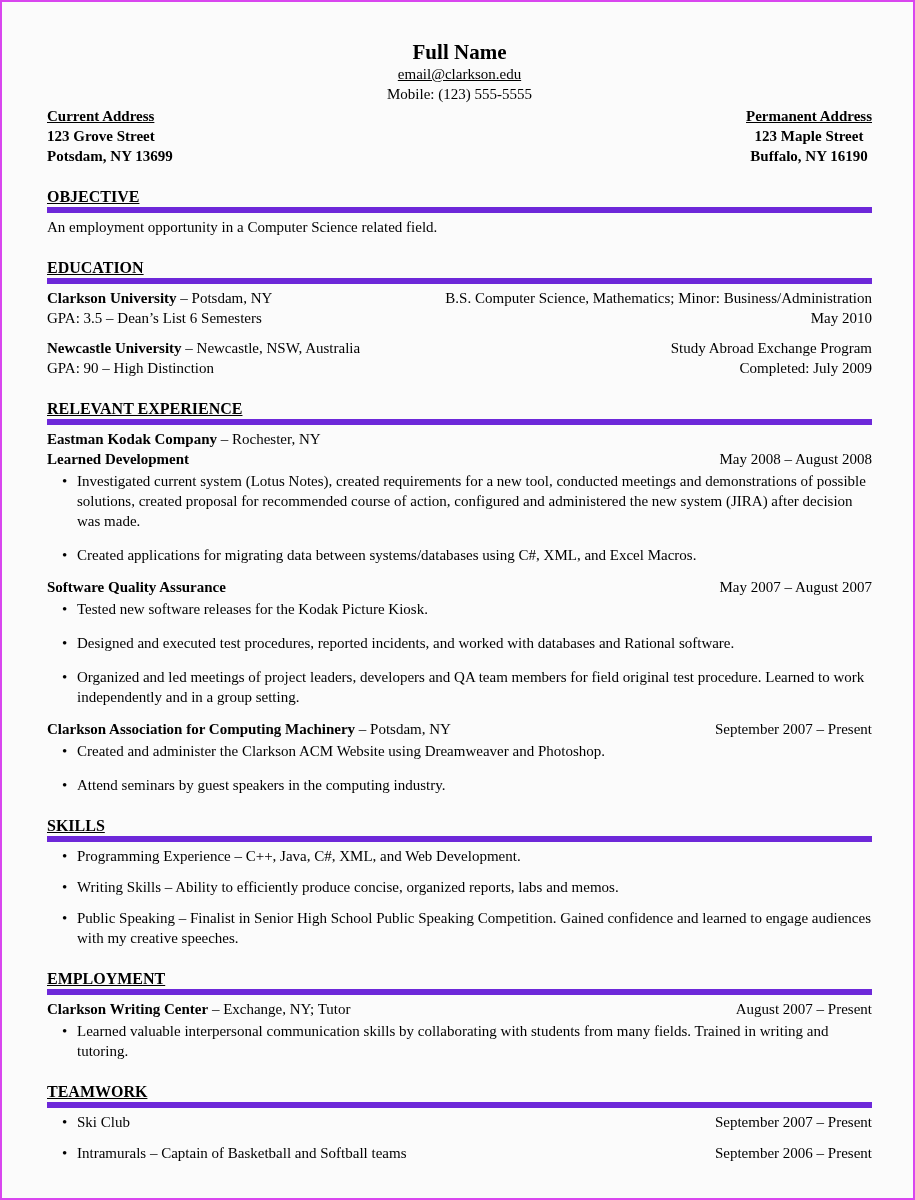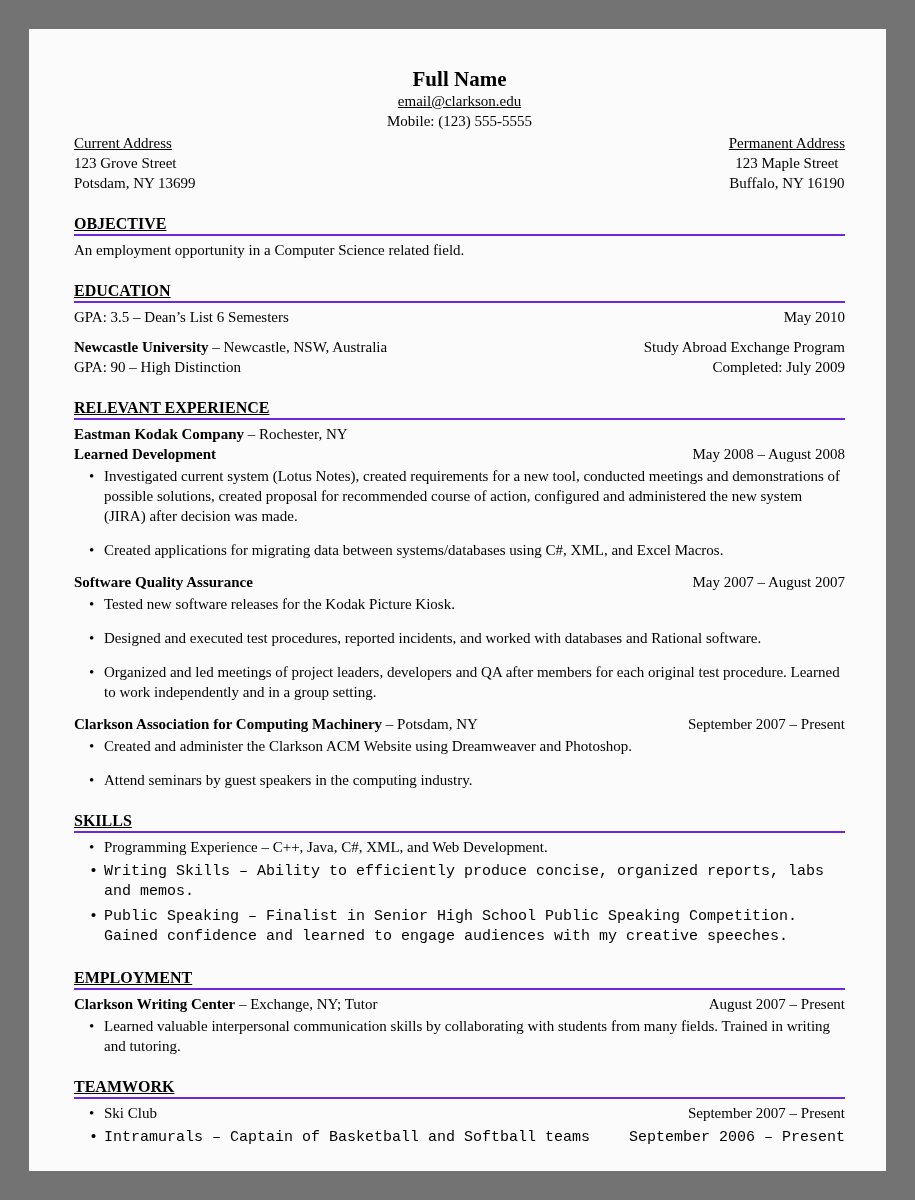--- a/index.html
+++ b/index.html
@@ -3,55 +3,55 @@
 <meta charset="utf-8">
 <style>
   html, body {
     margin: 0; padding: 0;
     width: 915px; height: 1200px;
     overflow: hidden;
   }
   body { background: #00F5DC; }
   .frame {
     position: absolute; inset: 0;
-    padding: 29px;
+    padding: 2px;
     box-sizing: border-box;
-    background: #737373;
+    background: #d946ef;
   }
   .page {
     width: 100%; height: 100%;
     background: #FBFBFB;
     box-sizing: border-box;
     padding: 38px 41px 0 45px;
     font-family: "Liberation Serif", "DejaVu Serif", serif;
     font-size: 15px;
     line-height: 20px;
     color: #000;
   }
   .center { text-align: center; }
   .name { font-size: 21px; font-weight: bold; line-height: 24px; }
   .email a { color: #000; text-decoration: underline; cursor: pointer; }
-  .addresses { display: flex; justify-content: space-between; margin-top: 2px; }
+  .addresses { display: flex; justify-content: space-between; margin-top: 2px; font-weight: bold; }
   .addr-right { text-align: center; }
   .addr-label { text-decoration: underline; }
   .sec { margin-top: 21px; }
   .sec-title {
     font-size: 16px; font-weight: bold; line-height: 20px;
-    border-bottom: 2px solid #6d28d9;
+    border-bottom: 6px solid #6d28d9;
     margin-bottom: 4px;
   }
   .sec-title span { text-decoration: underline; }
   .row { display: flex; justify-content: space-between; }
   .b { font-weight: bold; }
   .date { white-space: nowrap; text-align: right; }
   ul.bullets { margin: 2px 0 0 0; padding: 0 0 0 30px; list-style: none; }
   ul.bullets li { position: relative; }
   ul.bullets li::before { content: "\2022"; position: absolute; left: -15px; }
   ul.bullets li + li { margin-top: 14px; }
-  ul.spaced li + li { margin-top: 5px; font-family: Liberation Mono, monospace; }
+  ul.spaced li + li { margin-top: 11px; }
   .entry { margin-top: 12px; }
   .edu-entry + .edu-entry { margin-top: 10px; }
 </style>
 </head>
 <body>
 
 <div class="frame">
   <div class="page">
 
     <div class="center name">Full Name</div>
@@ -75,20 +75,24 @@
 
     <div class="sec">
       <div class="sec-title"><span>OBJECTIVE</span></div>
       <div>An employment opportunity in a Computer Science related field.</div>
     </div>
 
     <div class="sec">
       <div class="sec-title"><span>EDUCATION</span></div>
 
       <div class="edu-entry">
+        <div class="row">
+          <span><span class="b">Clarkson University</span><span> – Potsdam, NY</span></span>
+          <span>B.S. Computer Science, Mathematics; Minor: Business/Administration</span>
+        </div>
         <div class="row">
           <span>GPA: 3.5 – Dean’s List 6 Semesters</span>
           <span class="date">May 2010</span>
         </div>
       </div>
 
       <div class="edu-entry">
         <div class="row">
           <span><span class="b">Newcastle University</span><span> – Newcastle, NSW, Australia</span></span>
           <span>Study Abroad Exchange Program</span>
@@ -119,21 +123,21 @@
       </div>
 
       <div class="entry">
         <div class="row">
           <span class="b">Software Quality Assurance</span>
           <span class="date">May 2007 – August 2007</span>
         </div>
         <ul class="bullets">
           <li>Tested new software releases for the Kodak Picture Kiosk.</li>
           <li>Designed and executed test procedures, reported incidents, and worked with databases and Rational software.</li>
-          <li>Organized and led meetings of project leaders, developers and QA after members for each original test procedure. Learned to work independently and in a group setting.</li>
+          <li>Organized and led meetings of project leaders, developers and QA team members for field original test procedure. Learned to work independently and in a group setting.</li>
         </ul>
       </div>
 
       <div class="entry">
         <div class="row">
           <span><span class="b">Clarkson Association for Computing Machinery</span><span> – Potsdam, NY</span></span>
           <span class="date">September 2007 – Present</span>
         </div>
         <ul class="bullets">
           <li>Created and administer the Clarkson ACM Website using Dreamweaver and Photoshop.</li>

